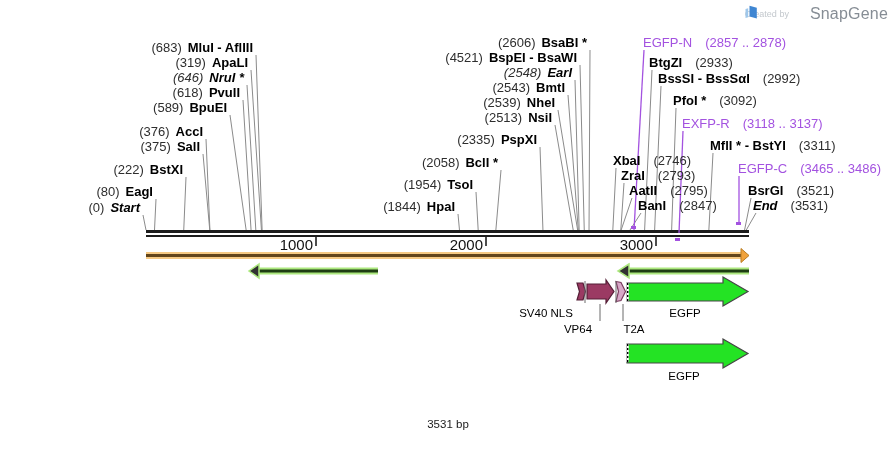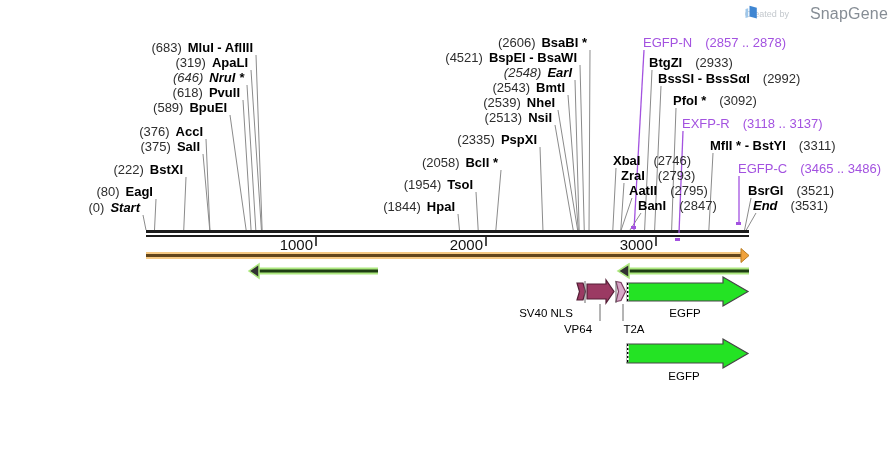--- a/index.html
+++ b/index.html
@@ -147,14 +147,15 @@
       <div class="lbl primer" style="left: 682px; top: 117px;"><span class="name">EXFP-R</span><span class="pos gap-l">(3118 .. 3137)</span></div>
       <div class="lbl primer" style="left: 738px; top: 162px;"><span class="name">EGFP-C</span><span class="pos gap-l">(3465 .. 3486)</span></div>
       <div class="feat-label" style="left: 546px; top: 307px;">SV40 NLS</div>
       <div class="feat-label" style="left: 578px; top: 323px;">VP64</div>
       <div class="feat-label" style="left: 634px; top: 323px;">T2A</div>
       <div class="feat-label" style="left: 685px; top: 307px;">EGFP</div>
       <div class="feat-label" style="left: 684px; top: 370px;">EGFP</div>
     </div>
 
   <div id="titleblock">
+    <div id="plasmid-length">3531 bp</div>
   </div>
 </div>
 
 </body></html>

